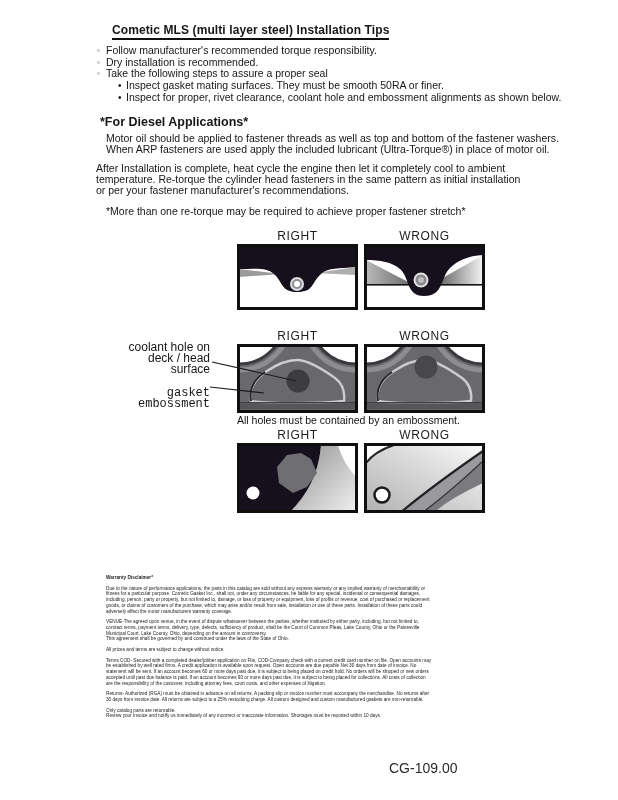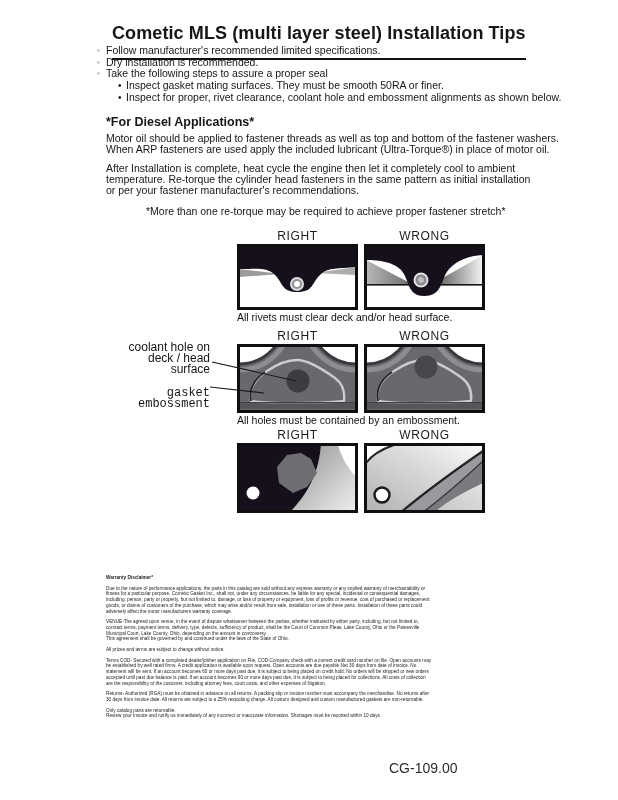--- a/index.html
+++ b/index.html
@@ -3,33 +3,33 @@
 <meta charset="utf-8">
 <style>
   html,body{margin:0;padding:0;background:#ffffff;}
   .page{
     position:relative;width:618px;height:800px;background:#ffffff;overflow:hidden;
     font-family:"Liberation Sans","DejaVu Sans",sans-serif;color:#161616;
     -webkit-text-size-adjust:none;
   }
   .abs{position:absolute;}
   .title{
-    left:112px;top:23px;font-size:18px;font-weight:bold;letter-spacing:.1px;
-    border-bottom:2px solid #101010;padding-bottom:14px;white-space:nowrap;
+    left:112px;top:23px;font-size:12px;font-weight:bold;letter-spacing:.1px;
+    border-bottom:2px solid #101010;padding-bottom:1px;white-space:nowrap;
   }
   .intro{left:97px;top:45px;font-size:10.5px;line-height:11.7px;}
   .b-row{display:flex;}
   .b-mark{width:9px;font-size:8px;line-height:11.7px;flex:0 0 9px;}
   .sb-row{display:flex;padding-left:21px;}
   .sb-mark{width:8px;font-size:10px;line-height:11.7px;flex:0 0 8px;}
-  .diesel-h{left:106px;top:115px;font-size:12.5px;font-weight:bold;}
+  .diesel-h{left:100px;top:115px;font-size:12.5px;font-weight:bold;}
   .para{font-size:10.5px;line-height:11px;white-space:pre-line;}
   .p1{left:106px;top:133px;}
-  .p2{left:106px;top:163px;}
-  .note{left:106px;top:206px;margin-left:40px;}
+  .p2{left:96px;top:163px;}
+  .note{left:106px;top:206px;}
   .fig{width:248px;}
   .fig-labels{display:flex;gap:6px;font-size:12px;letter-spacing:.6px;color:#1d1d1d;}
   .fig-labels div{width:121px;text-align:center;}
   .fig-panels{display:flex;gap:6px;margin-top:1px;}
   .fig-cap{font-size:10.5px;line-height:11.5px;margin-top:2px;white-space:pre-line;color:#111;}
   .fig1{left:237px;top:229px;}
   .fig2{left:237px;top:329px;}
   .fig3{left:237px;top:428px;}
   .annot{left:106px;top:342px;width:104px;text-align:right;font-size:12px;line-height:11px;color:#151515;}
   .annot .a2{margin-top:13px;font-family:Liberation Mono, monospace;}
@@ -44,21 +44,21 @@
 </head>
 <body>
 
 <div class="page">
 
   <div class="abs title">Cometic MLS (multi layer steel) Installation Tips</div>
 
   <div class="abs intro">
     <div class="b-row">
       <span class="b-mark">◦</span>
-      <span>Follow manufacturer's recommended limited specifications.</span>
+      <span>Follow manufacturer's recommended torque responsibility.</span>
     </div>
     <div class="b-row">
       <span class="b-mark">◦</span>
       <span>Dry installation is recommended.</span>
     </div>
     <div class="b-row">
       <span class="b-mark">◦</span>
       <span>Take the following steps to assure a proper seal</span>
     </div>
     <div class="sb-row">
@@ -110,21 +110,20 @@
         <polygon points="2,16 2,40 48,40" fill="url(#g1L)"></polygon>
         <polygon points="119,11 119,40 68,40" fill="url(#g1R)"></polygon>
         <rect x="2" y="40" width="117" height="1.6" fill="#141414"></rect>
         <path d="M2,2 L119,2 L119,11 C104,12 94,16 86,24 C76,34 80,52 60,52 C42,52 46,34 36,25 C28,18 16,16 2,16 Z" fill="#15101c"></path>
         <circle cx="57" cy="36" r="7.5" fill="#e2e2e2"></circle>
         <circle cx="57" cy="36" r="5.5" fill="#87878c"></circle>
         <circle cx="57" cy="36" r="3" fill="#bcbcc0"></circle>
         <rect x="1.5" y="1.5" width="118" height="63" fill="none" stroke="#0f0f0f" stroke-width="3"></rect>
       </svg>
     </div>
-    <div class="fig-cap">All rivets must clear deck and/or head surface.</div>
   </div>
 
   <div class="abs fig fig2">
     <div class="fig-labels">
       <div>RIGHT</div>
       <div>WRONG</div>
     </div>
     <div class="fig-panels">
       <svg width="121" height="69" viewBox="0 0 121 69">
         <rect x="0" y="0" width="121" height="69" fill="#ffffff"></rect>

